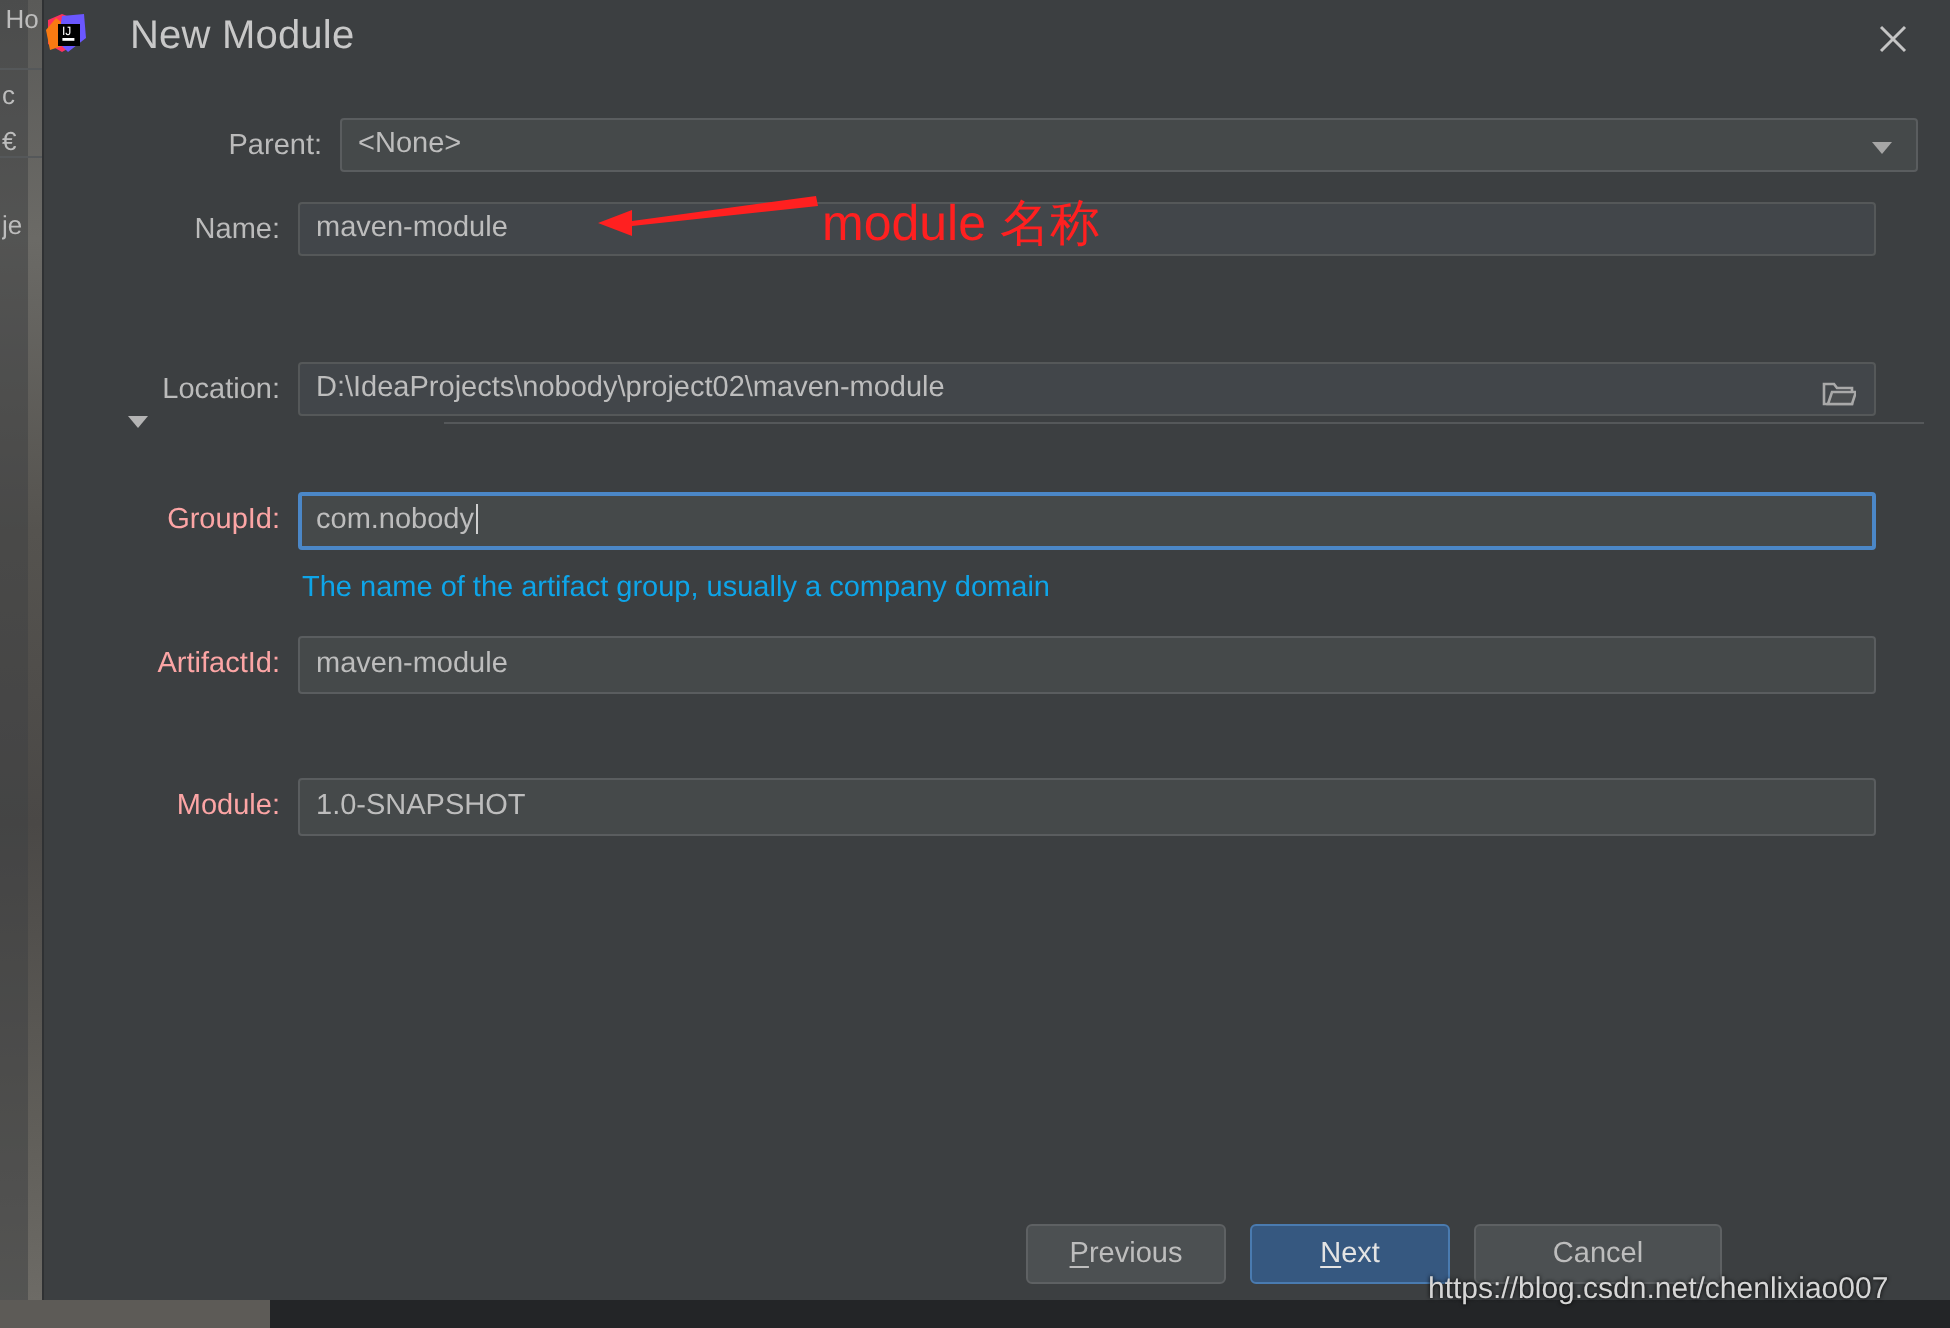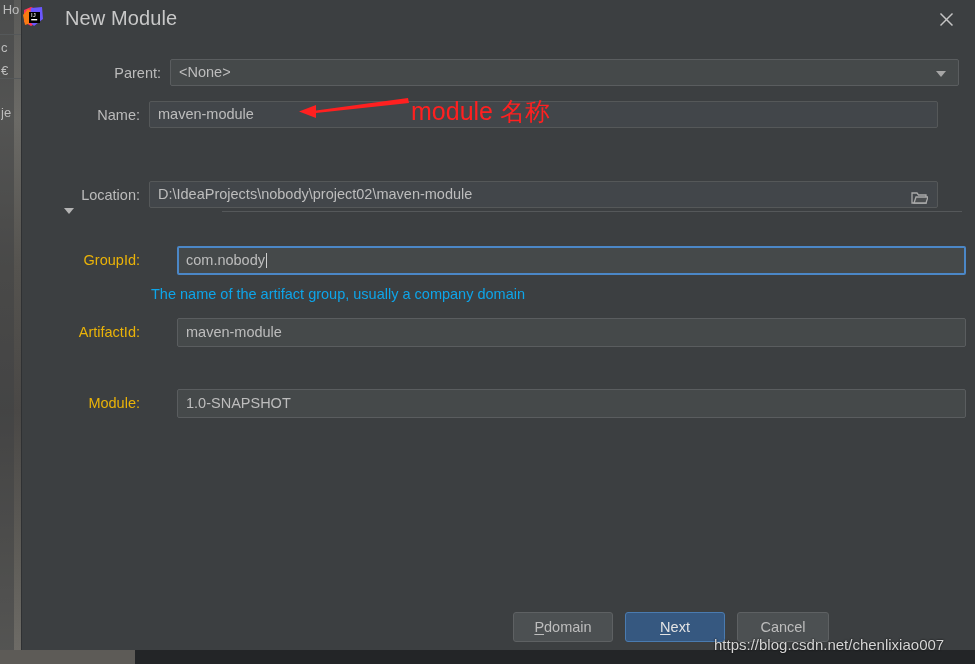--- a/index.html
+++ b/index.html
@@ -213,39 +213,38 @@
     left: 0;
     width: 953px;
     height: 30px;
   }
   .arow-label {
     position: absolute;
     left: 0;
     width: 118px;
     text-align: right;
     font-size: 14.5px;
-    color: #eab308;
+    color: #fca5a5;
     line-height: 29px;
   }
   .ainput {
     position: absolute;
     left: 127px;
     width: 789px;
     height: 29px;
     box-sizing: border-box;
     background: #45494a;
     border: 1px solid #5a5d5f;
     border-radius: 2px;
     font-size: 14.5px;
     color: #bdbdbd;
     line-height: 27px;
     padding-left: 8px;
     white-space: nowrap;
     overflow: hidden;
-    margin-left: 28px;
   }
   .ainput.focused {
     background: #45494a;
     border: 2px solid #4b87c7;
     line-height: 25px;
     padding-left: 7px;
   }
   .caret {
     display: inline-block;
     width: 1px;
@@ -406,25 +405,25 @@
   </div>
 
   <div class="arow" style="top:389px;">
     <div class="arow-label">Module:</div>
     <div class="ainput">
       <span>1.0-SNAPSHOT</span>
     </div>
   </div>
 
   <div class="btn" style="left:491px; width:100px;">
-    <u>P</u><span>domain</span>
+    <u>P</u><span>revious</span>
   </div>
   <div class="btn default" style="left:603px; width:100px;">
     <u>N</u><span>ext</span>
   </div>
-  <div class="btn" style="left:715px; width:92px;">Cancel</div>
+  <div class="btn" style="left:715px; width:124px;">Cancel</div>
 
 </div>
 
 <div id="bottom-band"></div>
 <div id="bottom-band-left"></div>
 
 <div id="watermark">https://blog.csdn.net/chenlixiao007</div>
 
 </body></html>

